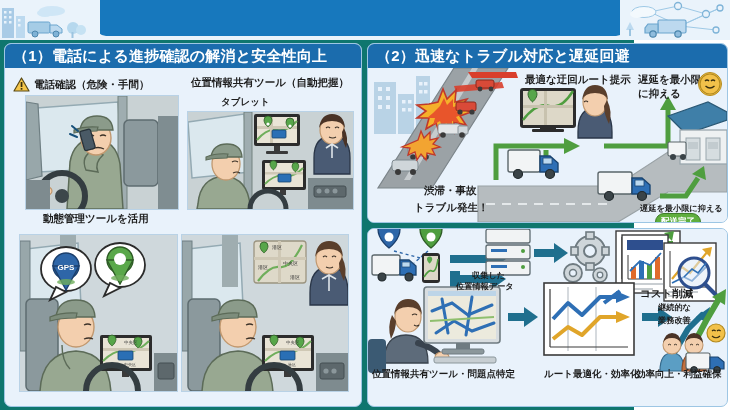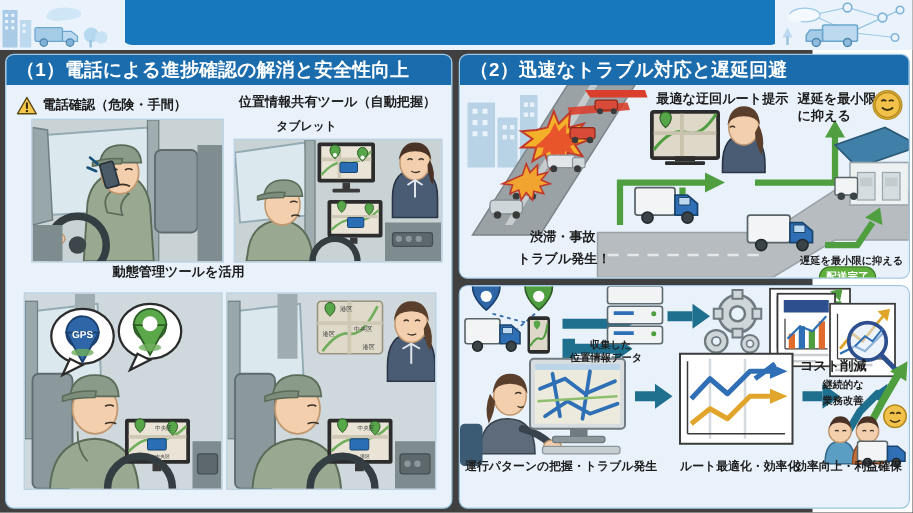--- a/index.html
+++ b/index.html
@@ -1,21 +1,21 @@
 <!DOCTYPE html>
 <html><head>
 <meta charset="utf-8">
 <style>
   html,body{margin:0;padding:0;}
   body{
     width:730px;height:410px;overflow:hidden;
     font-family:"Liberation Sans","DejaVu Sans",sans-serif;
     background:#ffffff;
   }
-  .stage{position:relative;width:634px;height:410px;background:#404040;padding-left:16px;}
+  .stage{position:relative;width:634px;height:410px;background:#0f766e;}
 
   
   .topbanner{position:absolute;left:0;top:0;width:730px;height:40px;background:#eaf3fb;}
   .topbanner .bluebar{position:absolute;left:96px;top:0;width:530px;height:36px;background:#1778bd;border-radius:0 0 10px 10px;}
   .topdeco{position:absolute;top:0;height:40px;overflow:hidden;}
   .topdeco.left{left:0;width:100px;}
   .topdeco.right{right:0;width:110px;}
 
   
   .panel{position:absolute;background:#e9f2fb;border:1.5px solid #9dc6e4;border-radius:7px;overflow:hidden;}
@@ -232,21 +232,21 @@
           <circle cx="80" cy="97" r="18" fill="none" stroke="#343d41" stroke-width="5"></circle>
 
           <rect x="120" y="66" width="45" height="31" fill="#7e8b8f"></rect>
           <rect x="126" y="74" width="32" height="11" rx="2" fill="#5d686c" stroke="#454f53" stroke-width="1"></rect>
           <circle cx="131" cy="79" r="2.5" fill="#8b979b"></circle>
           <circle cx="139" cy="79" r="2.5" fill="#8b979b"></circle>
           <circle cx="147" cy="79" r="2.5" fill="#8b979b"></circle>
         </svg>
       </div>
 
-      <div class="cap big" style="left:38px;top:144px;margin-left:47px;">動態管理ツールを活用</div>
+      <div class="cap big" style="left:38px;top:144px;">動態管理ツールを活用</div>
 
       <div class="ill" style="left:14px;top:166px;width:157px;height:156px;">
         <svg width="157" height="156" viewBox="0 0 157 156">
           <rect x="0" y="0" width="157" height="156" fill="#cfd8dc"></rect>
           <path d="M6 14 L58 8 L62 92 L8 98 Z" fill="#dbe8ee" stroke="#94aab3" stroke-width="1.5"></path>
           <rect x="0" y="6" width="10" height="110" fill="#98a7aa" stroke="#6f7f83" stroke-width="1"></rect>
           <rect x="40" y="0" width="16" height="52" fill="#9fadb0"></rect>
 
           <rect x="6" y="64" width="32" height="92" rx="5" fill="#8b999d" stroke="#5e6c70" stroke-width="1.5"></rect>
 
@@ -739,19 +739,19 @@
         </g>
       </svg>
 
       <div class="cap sm" style="left:104px;top:42px;text-align:center;">収集した</div>
       <div class="cap sm" style="left:88px;top:53px;text-align:center;">位置情報データ</div>
       <div class="cap big" style="left:272px;top:58px;">コスト削減</div>
 
       <div class="cap sm" style="left:290px;top:74px;">継続的な</div>
       <div class="cap sm" style="left:290px;top:87px;">業務改善</div>
 
-      <div class="cap" style="left:4px;top:139px;">運行パターンの把握・トラブル発生</div>
+      <div class="cap" style="left:4px;top:139px;">位置情報共有ツール・問題点特定</div>
       <div class="cap" style="left:176px;top:139px;">ルート最適化・効率化</div>
       <div class="cap" style="left:268px;top:139px;">効率向上・利益確保</div>
     </div>
   </div>
 
 </div>
 
 </body></html>

